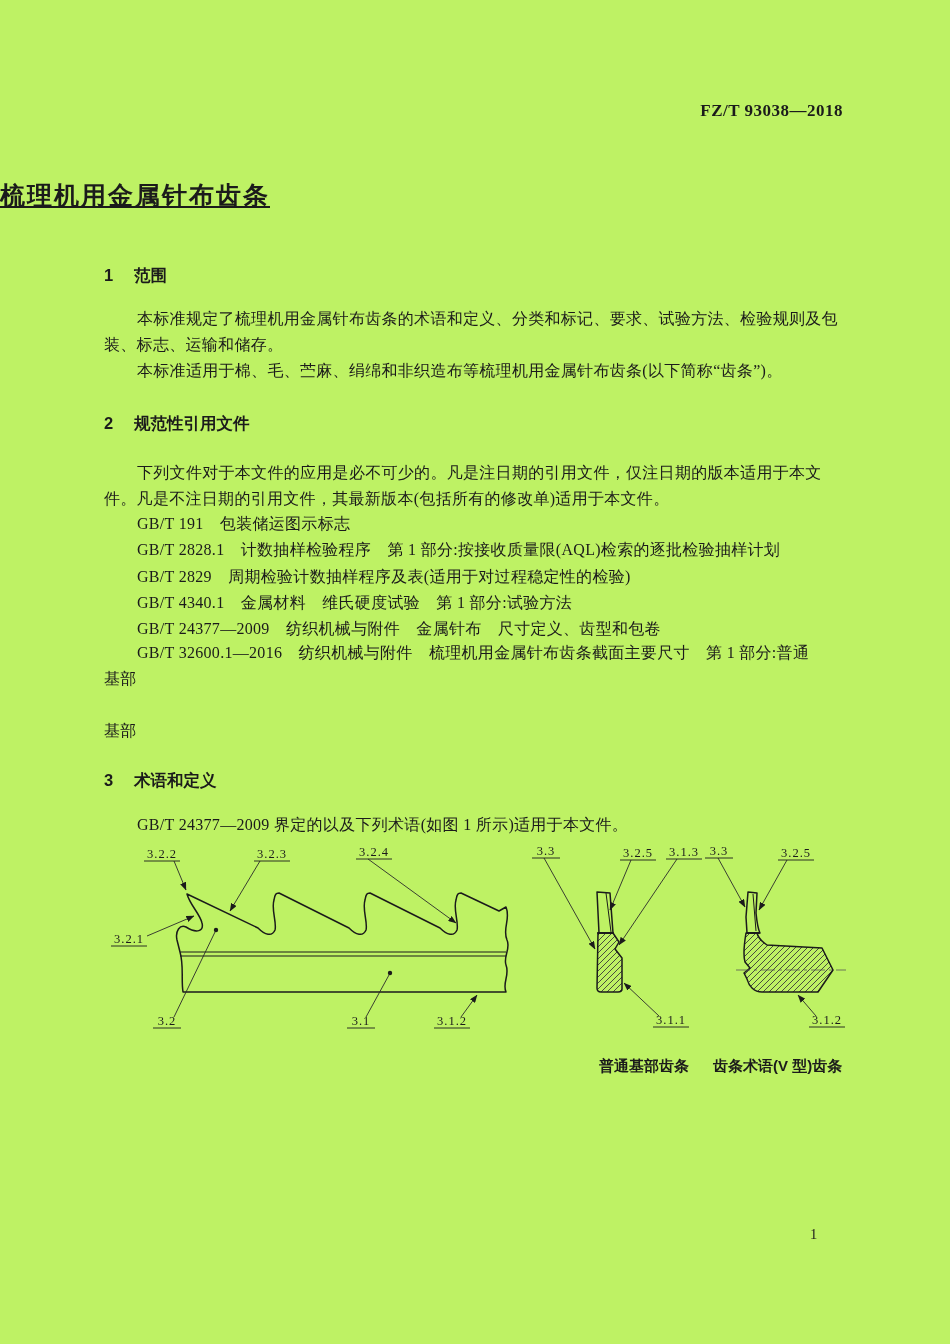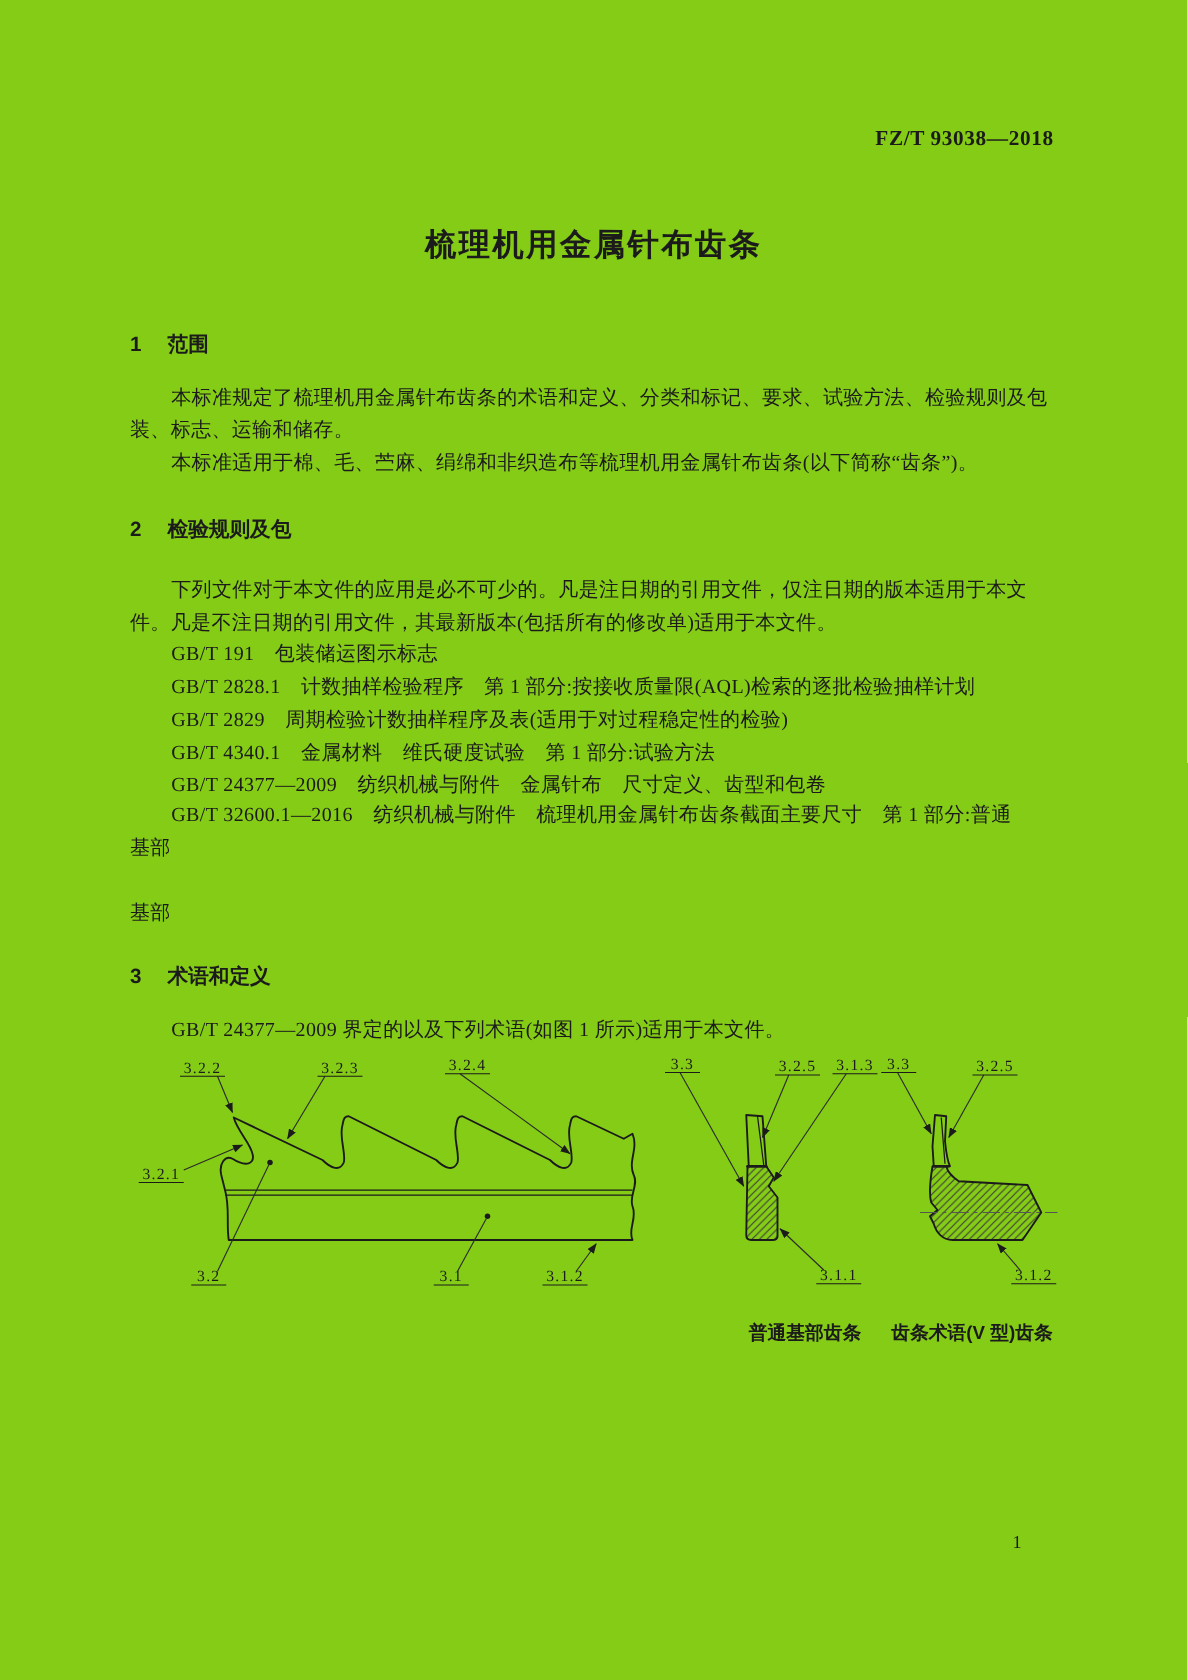--- a/index.html
+++ b/index.html
@@ -1,24 +1,24 @@
 <!DOCTYPE html>
 <html><head>
 <meta charset="utf-8">
 <style>
   html,body{margin:0;padding:0;background:#ffffff;}
-  .page{position:relative;width:950px;height:1344px;background:#84cc16;overflow:hidden;
+  .page{position:relative;width:950px;height:1344px;background:#bef264;overflow:hidden;
         font-family:"Liberation Serif","DejaVu Serif",serif;color:#1b1b1b;}
   .ln{position:absolute;white-space:nowrap;font-size:16px;letter-spacing:0.3px;line-height:19px;}
   .h{position:absolute;white-space:nowrap;font-family:"Liberation Sans","DejaVu Sans",sans-serif;
      font-weight:700;font-size:16.5px;}
   .h .num{display:inline-block;width:30px;}
   .doc-code{position:absolute;top:101px;right:107px;font-weight:700;font-size:17px;letter-spacing:0.5px;}
-  .doc-title{position:absolute;top:179px;left:0;width:100%;text-align:center;
-     font-family:"Liberation Sans","DejaVu Sans",sans-serif;font-weight:700;font-size:25px;letter-spacing:2px;}
+  .doc-title{position:absolute;top:179px;left:0;width:100%;text-align:left;
+     font-family:"Liberation Sans","DejaVu Sans",sans-serif;font-weight:700;font-size:25px;letter-spacing:2px;text-decoration:underline;}
   .fig-cap-part{position:absolute;top:1057px;font-family:"Liberation Sans","DejaVu Sans",sans-serif;
      font-weight:700;font-size:15px;white-space:nowrap;}
   .fig-caption{position:absolute;top:1094px;left:0;width:100%;text-align:center;
      font-family:"Liberation Sans","DejaVu Sans",sans-serif;font-weight:700;font-size:15.5px;letter-spacing:1px;}
   .page-num{position:absolute;top:1226px;left:810px;font-size:14.5px;}
   .figsvg{position:absolute;left:100px;top:845px;}
   .lbl{font-family:"Liberation Serif","DejaVu Serif",serif;font-size:12.5px;letter-spacing:1px;fill:#1b1b1b;}
   .otl{stroke:#1b1b1b;stroke-width:1.5;fill:none;stroke-linejoin:round;stroke-linecap:round;}
   .thin{stroke:#1b1b1b;stroke-width:1;fill:none;}
   .hatched{fill:url(#hatch);stroke:#1b1b1b;stroke-width:1.5;stroke-linejoin:round;}
@@ -33,21 +33,21 @@
 <div class="page">
 
   <div class="doc-code">FZ/T 93038—2018</div>
   <div class="doc-title">梳理机用金属针布齿条</div>
 
   <div class="h" style="top:265px;left:104px"><span class="num">1</span><span>范围</span></div>
   <div class="ln" style="top:309px;left:137px">本标准规定了梳理机用金属针布齿条的术语和定义、分类和标记、要求、试验方法、检验规则及包</div>
   <div class="ln" style="top:335px;left:104px">装、标志、运输和储存。</div>
   <div class="ln" style="top:361px;left:137px">本标准适用于棉、毛、苎麻、绢绵和非织造布等梳理机用金属针布齿条(以下简称“齿条”)。</div>
 
-  <div class="h" style="top:413px;left:104px"><span class="num">2</span><span>检验规则及包</span></div>
+  <div class="h" style="top:413px;left:104px"><span class="num">2</span><span>规范性引用文件</span></div>
   <div class="ln" style="top:489px;left:104px">件。凡是不注日期的引用文件，其最新版本(包括所有的修改单)适用于本文件。</div>
   <div class="ln" style="top:463px;left:137px">下列文件对于本文件的应用是必不可少的。凡是注日期的引用文件，仅注日期的版本适用于本文</div>
   <div class="ln" style="top:514px;left:137px">GB/T 191　包装储运图示标志</div>
   <div class="ln" style="top:540px;left:137px">GB/T 2828.1　计数抽样检验程序　第 1 部分:按接收质量限(AQL)检索的逐批检验抽样计划</div>
   <div class="ln" style="top:567px;left:137px">GB/T 2829　周期检验计数抽样程序及表(适用于对过程稳定性的检验)</div>
   <div class="ln" style="top:593px;left:137px">GB/T 4340.1　金属材料　维氏硬度试验　第 1 部分:试验方法</div>
   <div class="ln" style="top:619px;left:137px">GB/T 24377—2009　纺织机械与附件　金属针布　尺寸定义、齿型和包卷</div>
   <div class="ln" style="top:643px;left:137px">GB/T 32600.1—2016　纺织机械与附件　梳理机用金属针布齿条截面主要尺寸　第 1 部分:普通</div>
   <div class="ln" style="top:669px;left:104px">基部</div>
   <div class="ln" style="top:721px;left:104px">基部</div>

